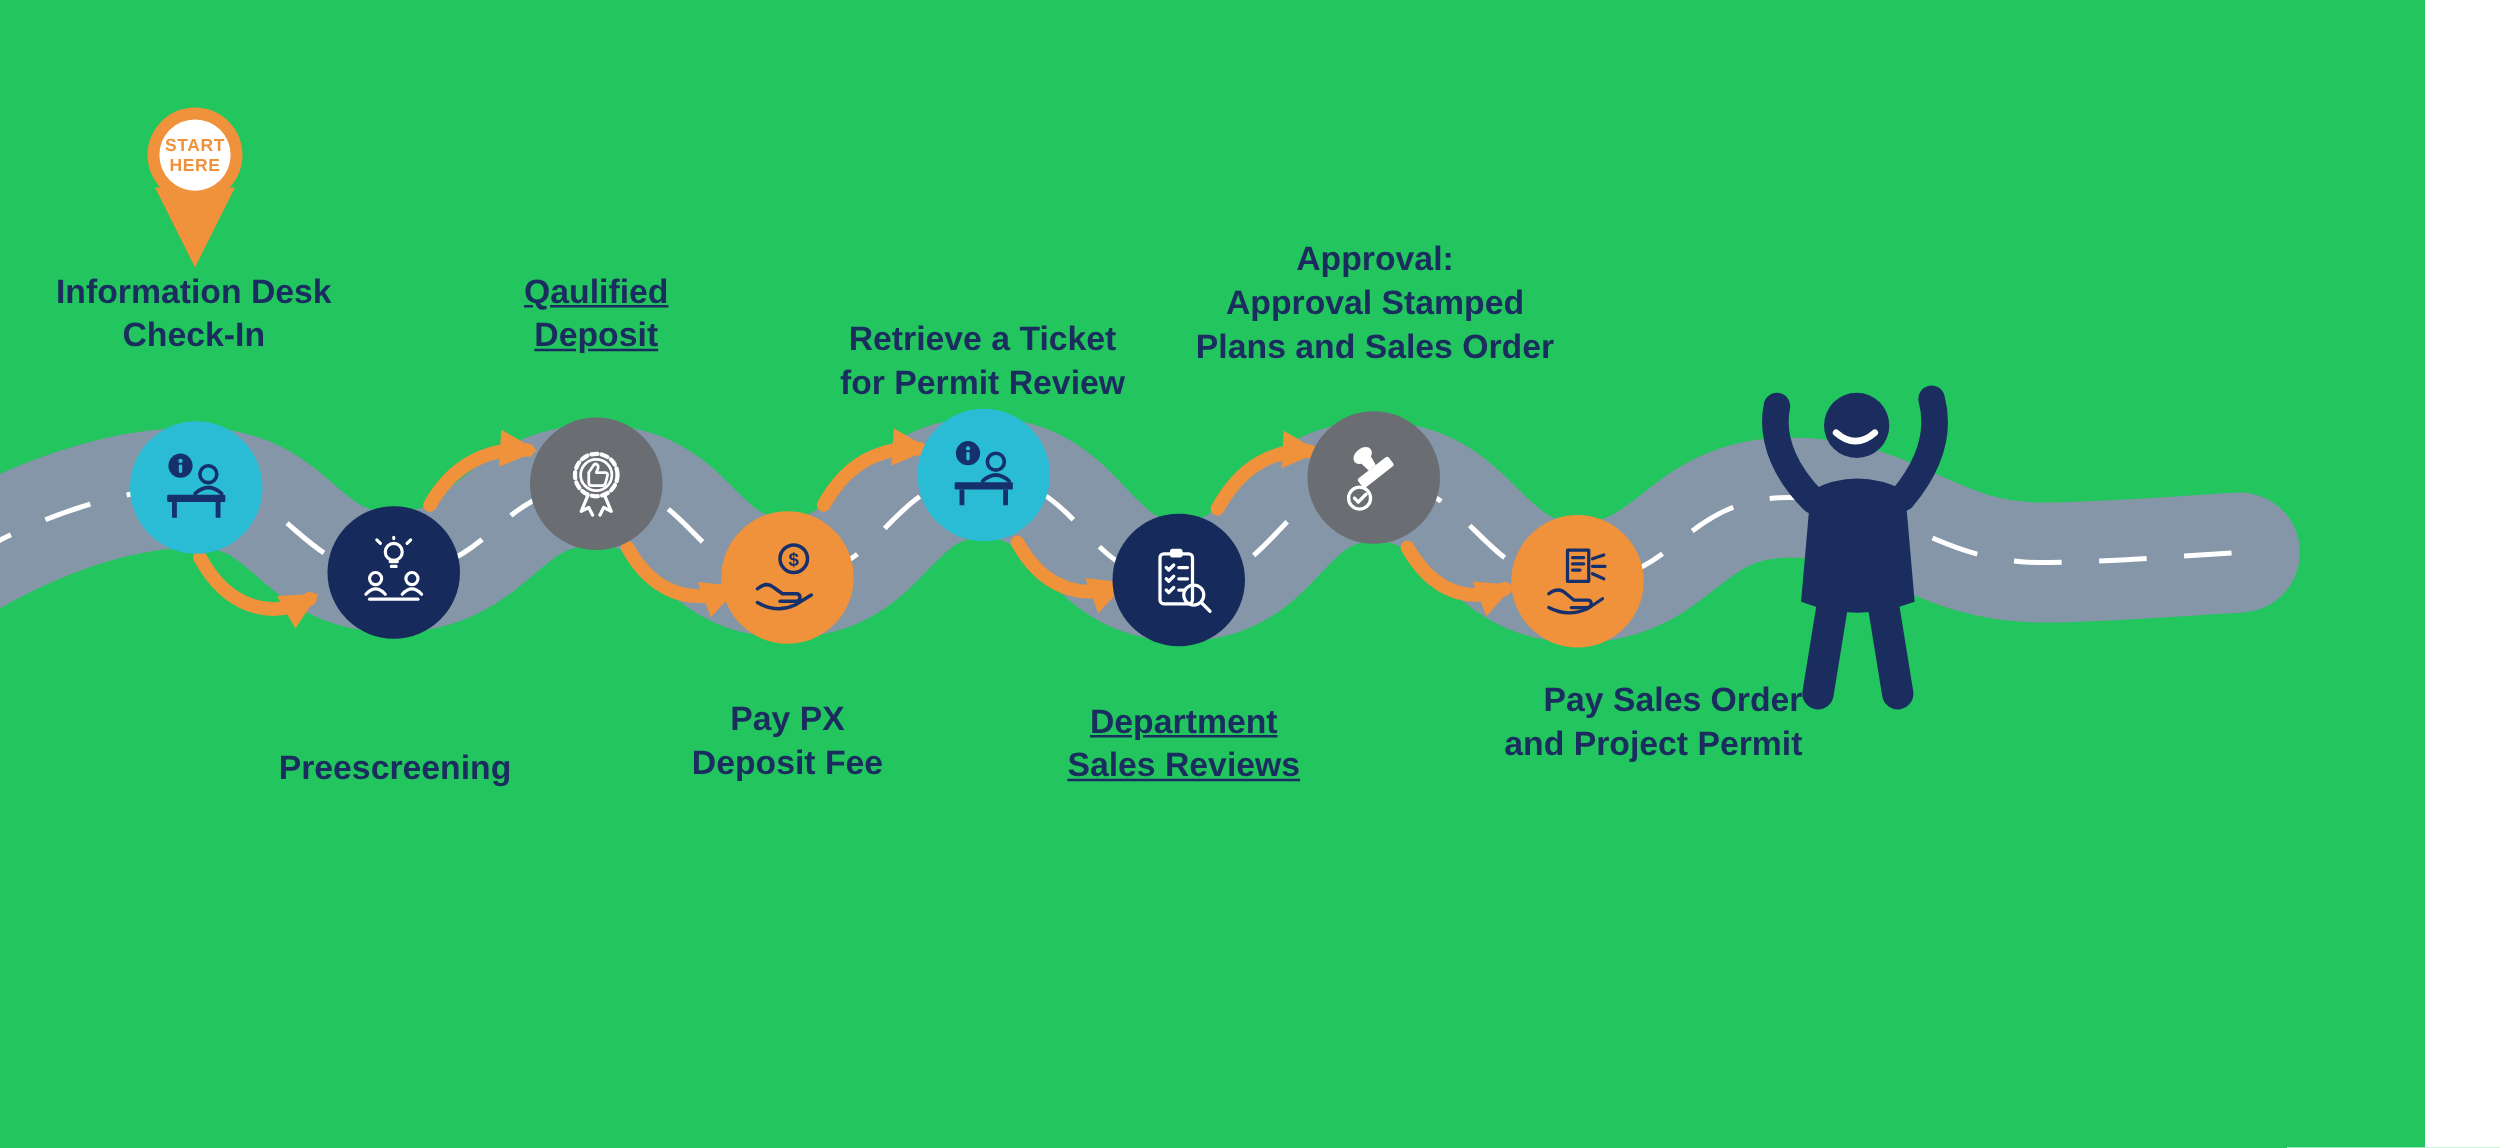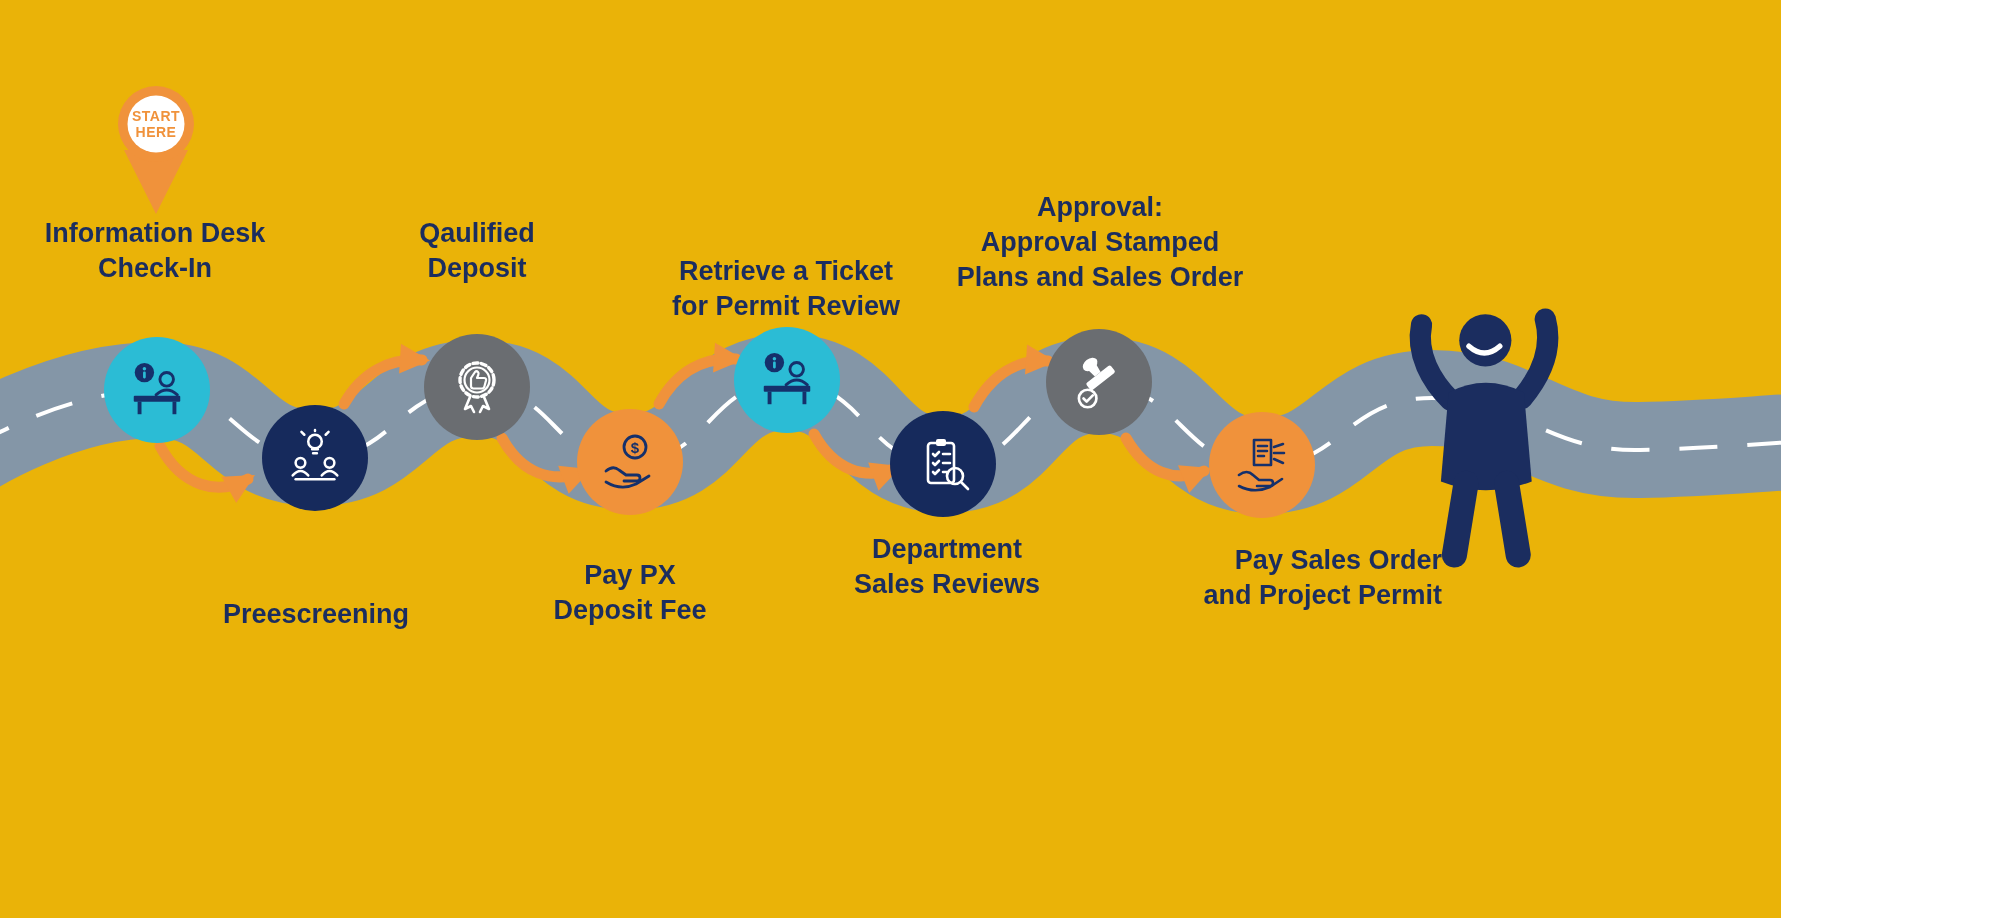--- a/index.html
+++ b/index.html
@@ -1,19 +1,19 @@
 <!DOCTYPE html>
 <html><head>
 <meta charset="utf-8">
 <style>
   html,body{margin:0;padding:0;background:#ffffff;}
   .canvas{
     position:relative;
-    width:1781px;height:918px;
-    background:#eab308;
+    width:1940px;height:918px;
+    background:#22c55e;
     overflow:hidden;
     font-family:"Liberation Sans",sans-serif;
   }
   .road-svg{position:absolute;left:0;top:0;width:2000px;height:918px;z-index:1;}
   .node{
     position:absolute;width:106px;height:106px;border-radius:50%;
     display:flex;align-items:center;justify-content:center;z-index:3;
   }
   .node.teal  {background:#2BBCD5;color:#15306B;--bg:#2BBCD5;}
   .node.navy  {background:#162A5C;color:#ffffff;--bg:#162A5C;}
@@ -199,36 +199,36 @@
 
   <div class="step-label" style="left:-25px;top:216px;">
     <span>Information Desk</span>
     <span>Check-In</span>
   </div>
 
   <div class="step-label" style="left:136px;top:556px;margin-top:41px;">
     <span>Preescreening</span>
   </div>
 
-  <div class="step-label" style="left:297px;top:216px;">
+  <div class="step-label" style="left:297px;top:216px;text-decoration:underline;">
     <span>Qaulified</span>
     <span>Deposit</span>
   </div>
 
   <div class="step-label" style="left:450px;top:558px;">
     <span>Pay PX</span>
     <span>Deposit Fee</span>
   </div>
 
   <div class="step-label" style="left:606px;top:218px;margin-top:36px;">
     <span>Retrieve a Ticket</span>
     <span>for Permit Review</span>
   </div>
 
-  <div class="step-label" style="left:767px;top:532px;">
+  <div class="step-label" style="left:767px;top:560px;text-decoration:underline;">
     <span>Department</span>
     <span>Sales Reviews</span>
   </div>
 
   <div class="step-label" style="left:920px;top:190px;">
     <span>Approval:</span>
     <span>Approval Stamped</span>
     <span>Plans and Sales Order</span>
   </div>
 

